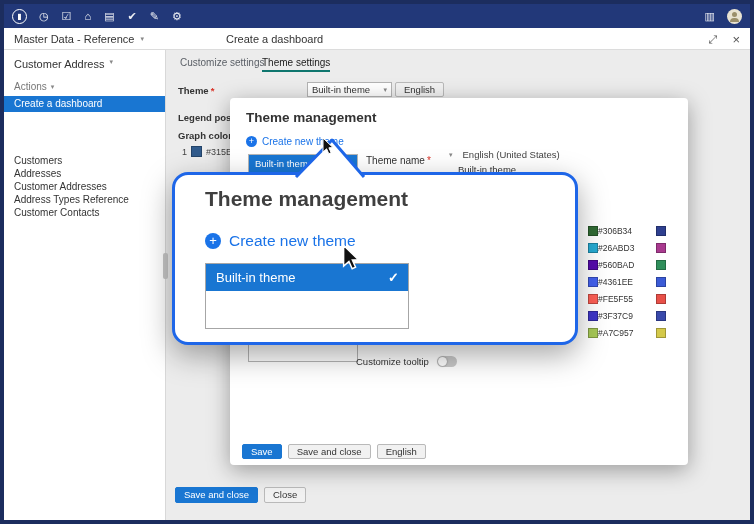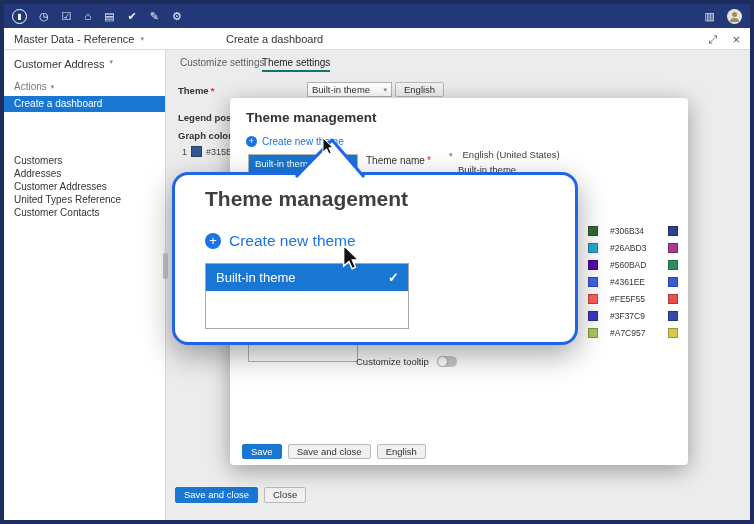--- a/index.html
+++ b/index.html
@@ -50,21 +50,21 @@
   .dlg-link{position:absolute;left:16px;top:38px;display:flex;align-items:center;gap:5px;font-size:10px;color:#1a73e8}
   .plus{width:11px;height:11px;border-radius:50%;background:#1a73e8;color:#fff;font-size:9px;line-height:11px;text-align:center;display:inline-block;flex:0 0 auto}
   .plus.big{width:16px;height:16px;font-size:13px;line-height:16px}
   .listbox{position:absolute;background:#fff;border:1px solid #b5b5b5}
   .lrow{height:17px;background:#1976d2;color:#fff;font-size:9.5px;line-height:17px;padding-left:6px;position:relative}
   .lrow .chk{position:absolute;right:5px;top:0;font-size:9px}
   .dlg-tname{position:absolute;left:136px;top:57px;font-size:10px;font-weight:normal;color:#333}
   .dlg-lang{position:absolute;left:219px;top:51px;font-size:9.5px;color:#444;display:flex;gap:10px;align-items:center}
   .dlg-nval{position:absolute;left:228px;top:66px;font-size:9.5px;color:#333}
   .prow{position:absolute;display:flex;align-items:center;font-size:8.5px;color:#333}
-  .phex{width:48px;margin-left:12px}
+  .phex{width:48px;margin-left:0}
   .prow .right{margin-left:10px}
   .tooltip-row{position:absolute;left:126px;top:258px;display:flex;align-items:center;gap:8px;font-size:9.5px;color:#333}
   .toggle{width:20px;height:11px;background:#c9c9c9;border-radius:6px;position:relative;display:inline-block}
   .knob{position:absolute;left:1px;top:1px;width:9px;height:9px;border-radius:50%;background:#fff;box-shadow:0 0 2px rgba(0,0,0,.4)}
   .dlg-buttons{position:absolute;left:12px;top:346px;display:flex;gap:6px}
 
   
   .callout{position:absolute;left:168px;top:168px;width:406px;height:173px;background:#fff;border:3px solid #1e66e8;border-radius:16px;box-shadow:0 10px 30px rgba(0,0,0,.35);z-index:7}
   .co-title{position:absolute;left:30px;top:12px;font-size:21px;font-weight:bold;color:#3f3f3f}
   .co-link{position:absolute;left:30px;top:57px;display:flex;align-items:center;gap:8px;font-size:15.5px;color:#1a73e8}
@@ -117,21 +117,21 @@
       <span class="caret">▾</span>
     </div>
     <div class="side-actions">
       <span>Actions</span>
       <span class="caret">▾</span>
     </div>
     <div class="side-selected">Create a dashboard</div>
     <div class="side-item" style="top:105px">Customers</div>
     <div class="side-item" style="top:118px">Addresses</div>
     <div class="side-item" style="top:131px">Customer Addresses</div>
-    <div class="side-item" style="top:144px">United Types Reference</div>
+    <div class="side-item" style="top:144px">Address Types Reference</div>
     <div class="side-item" style="top:157px">Customer Contacts</div>
   </div>
   <div class="scroll-thumb"></div>
 
   <div class="tab" style="left:176px;top:53px">Customize settings</div>
   <div class="tab active" style="left:258px;top:53px">Theme settings</div>
 
   <div class="flabel" style="left:174px;top:81px">
     <span>Theme</span><span class="req">*</span>
   </div>

